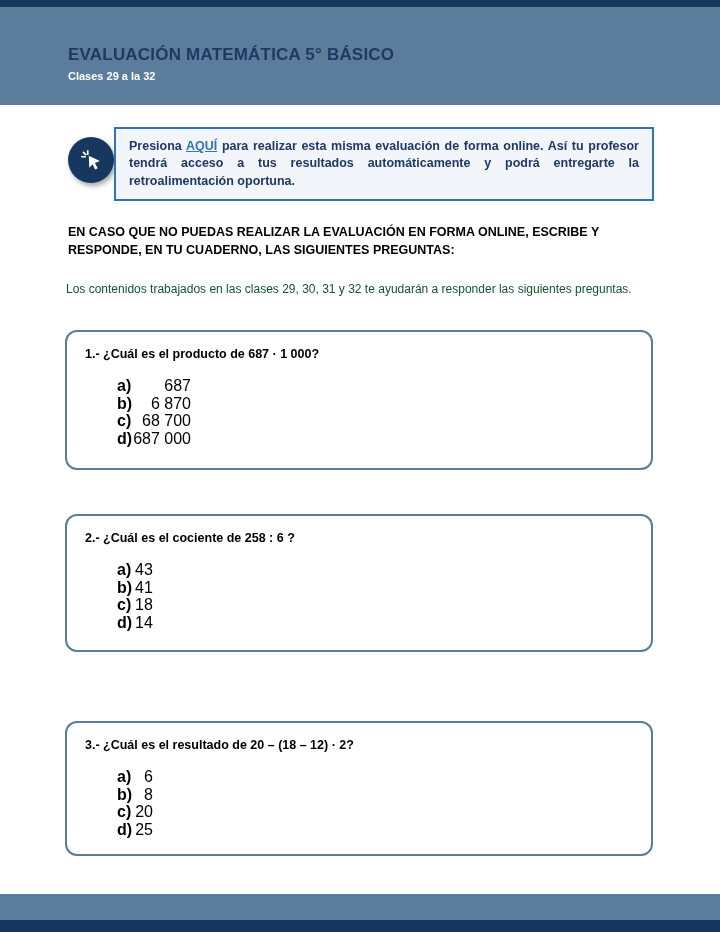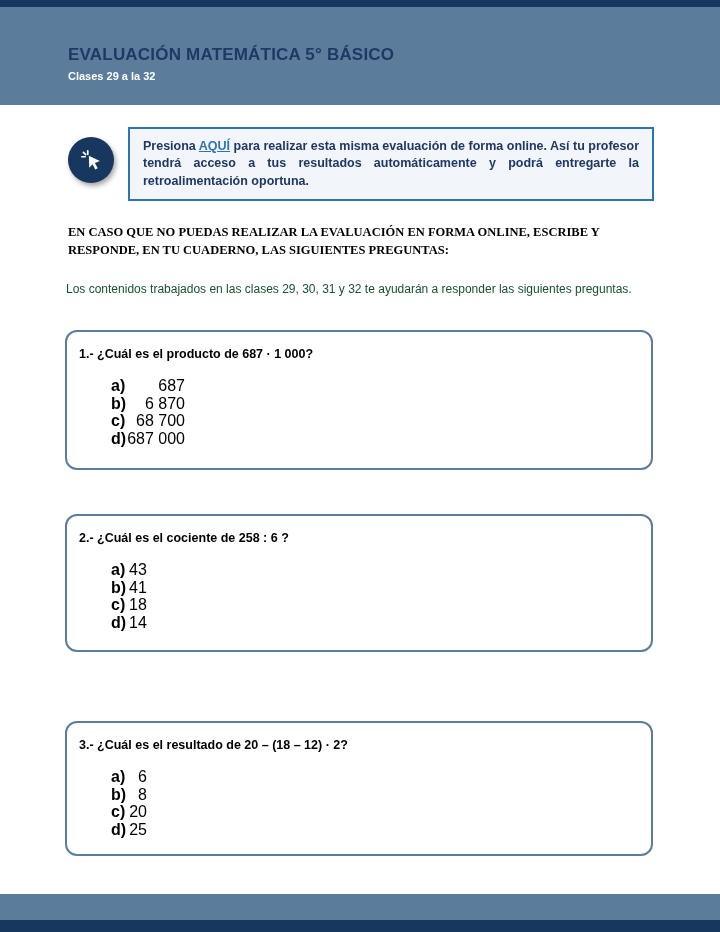--- a/index.html
+++ b/index.html
@@ -37,21 +37,20 @@
     color: #ffffff;
     margin-top: 5px;
   }
 
   
   .callout {
     position: absolute; left: 68px; top: 127px;
     width: 586px;
     display: flex;
     align-items: flex-start;
-    gap: 14px;
   }
   .callout-icon {
     width: 46px; height: 46px;
     border-radius: 50%;
     background: #17375e;
     flex: 0 0 auto;
     display: flex; align-items: center; justify-content: center;
     box-shadow: 2px 3px 5px rgba(0,0,0,0.35);
     margin-top: 10px;
   }
@@ -76,38 +75,37 @@
   }
 
   
   .instructions-bold {
     position: absolute; left: 68px; top: 224px;
     width: 588px;
     font-size: 12.5px;
     font-weight: bold;
     color: #000000;
     line-height: 1.42;
-    font-family: Liberation Serif, serif;
   }
   .instructions-normal {
     position: absolute; left: 66px; top: 282px;
     width: 600px;
     font-size: 12px;
     color: #14532d;
   }
 
   
   .qbox {
     position: absolute; left: 65px;
     width: 588px;
     border: 2px solid #5b7d9b;
     border-radius: 12px;
     background: #ffffff;
     box-sizing: border-box;
-    padding: 15px 12px;
+    padding: 15px 18px;
   }
   #q1 { top: 330px; height: 140px; }
   #q2 { top: 514px; height: 138px; }
   #q3 { top: 721px; height: 135px; }
 
   .q-title {
     font-size: 12.5px;
     font-weight: bold;
     color: #000000;
   }

